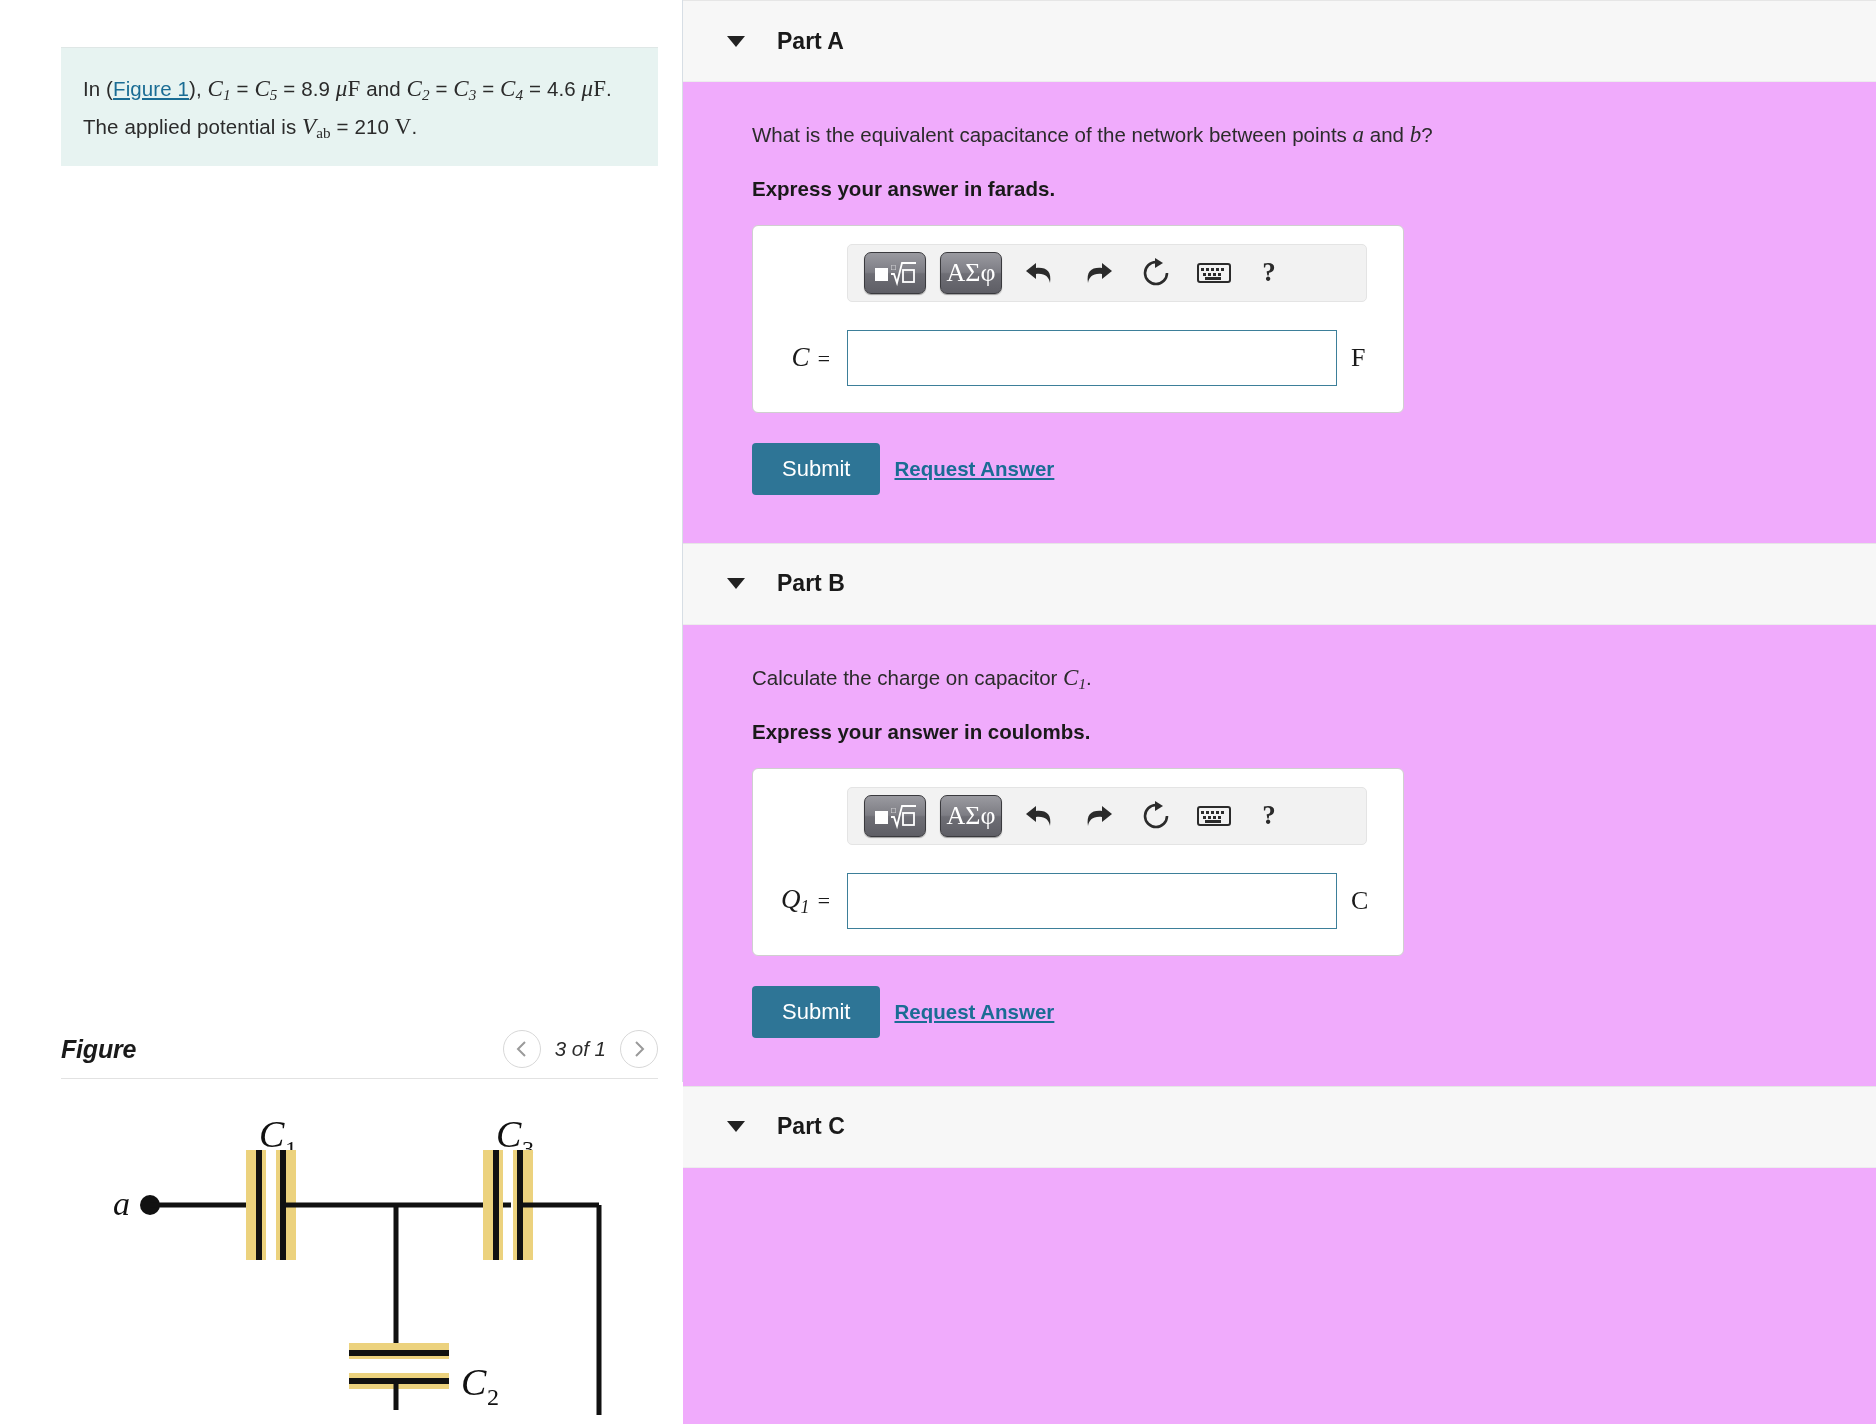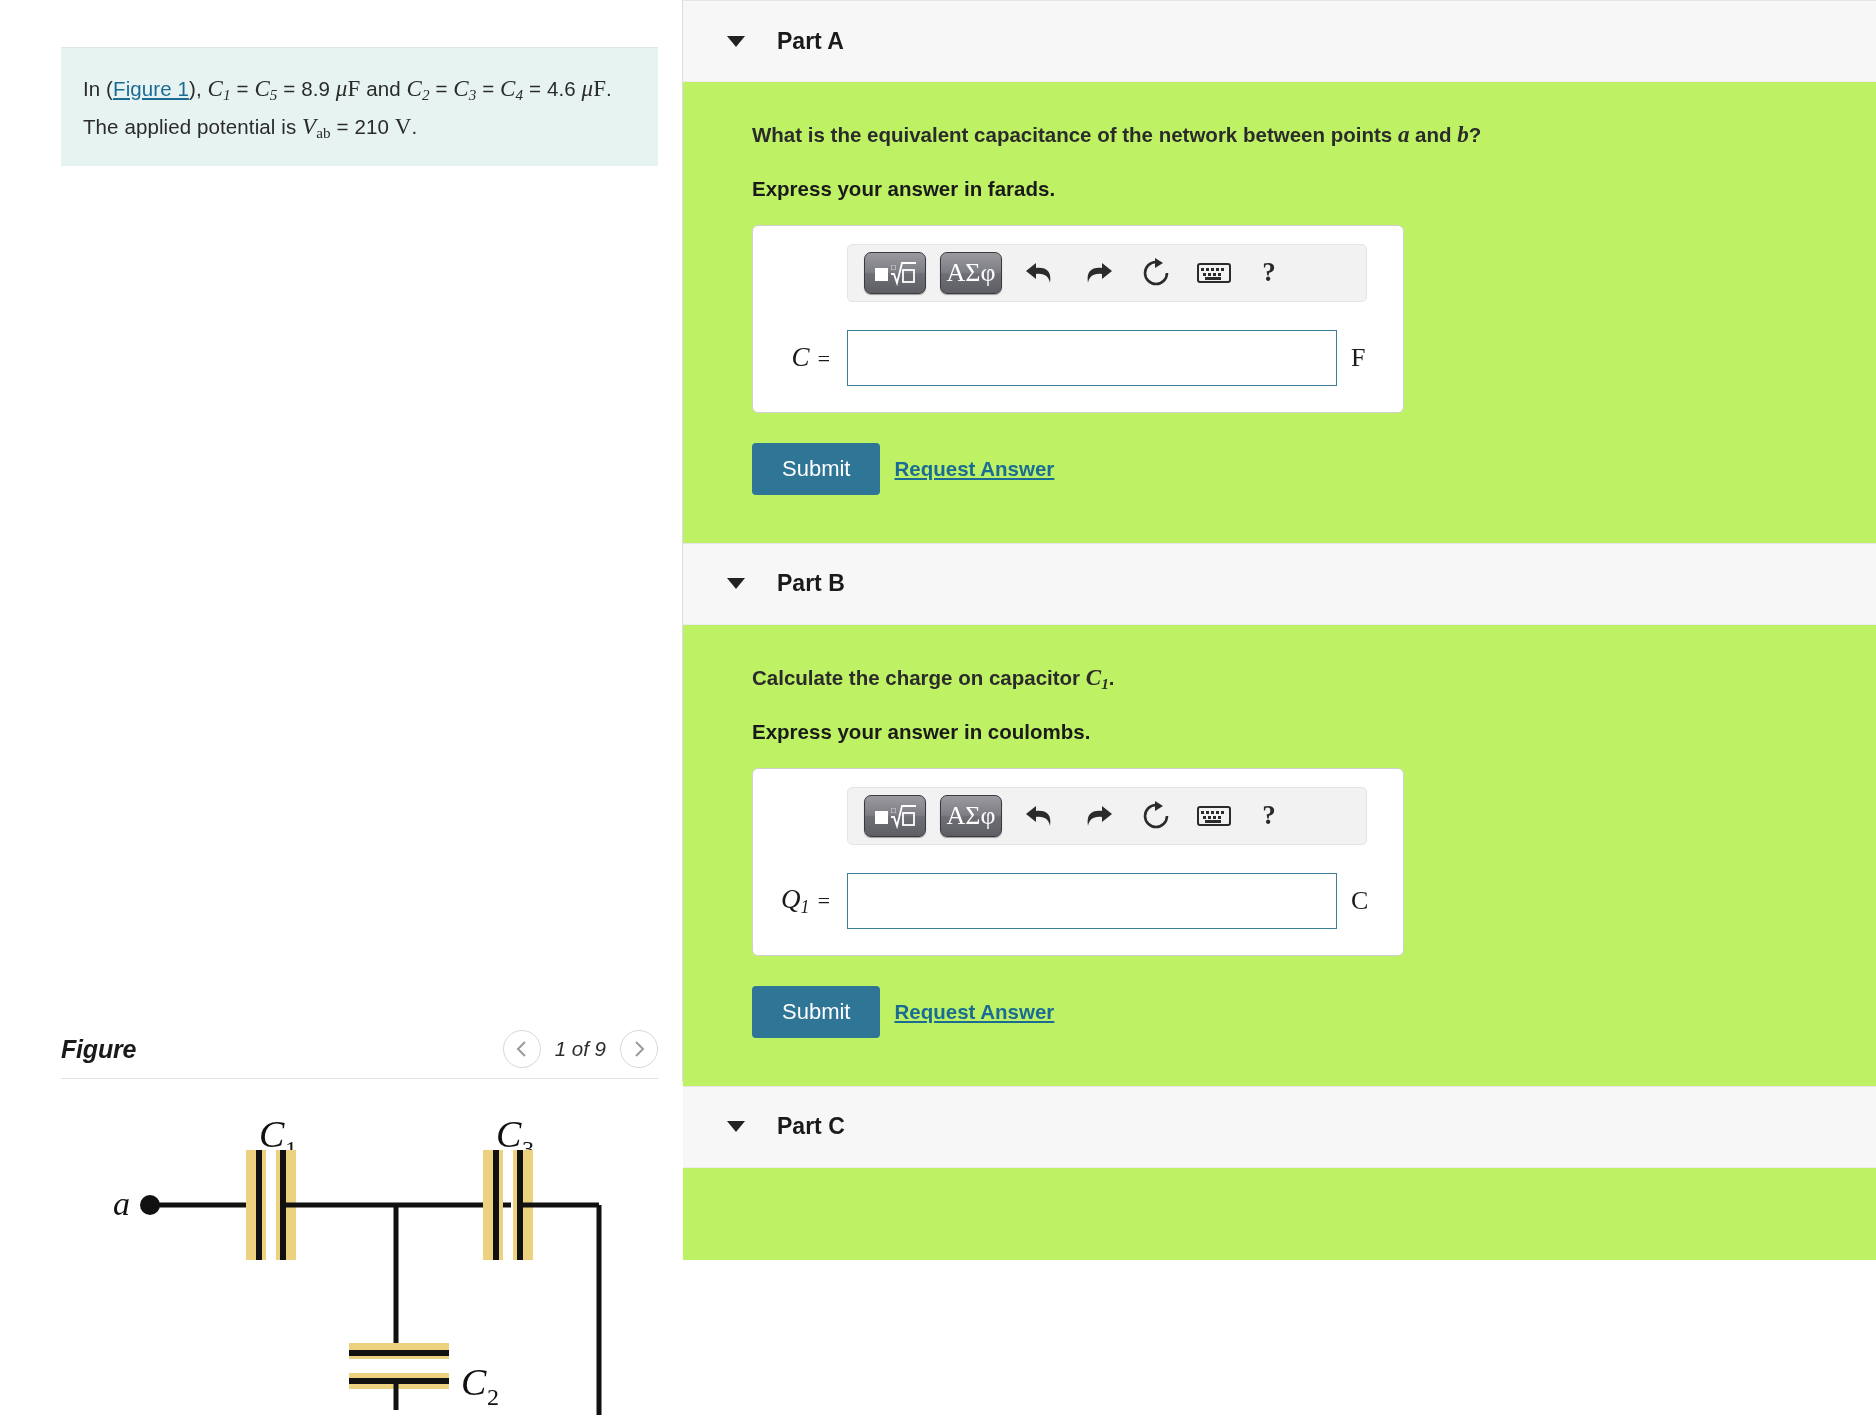--- a/index.html
+++ b/index.html
@@ -70,23 +70,23 @@
   .circuit-wrap {
     position: absolute;
     left: 61px; top: 1105px;
     width: 600px; height: 310px;
     overflow: hidden;
   }
 
   
   .right-panel {
     flex: 1 1 auto;
-    height: 1260px;
+    height: 1424px;
     position: relative;
-    background: #bef264;
+    background: #f0abfc;
     overflow: hidden;
   }
   .part-header {
     background: #f7f7f7;
     border-top: 1px solid #e6e6e6;
     border-bottom: 1px solid #ededed;
     height: 82px;
     display: flex;
     align-items: center;
     padding-left: 44px;
@@ -95,21 +95,21 @@
   .caret {
     width: 0; height: 0;
     border-left: 9px solid transparent;
     border-right: 9px solid transparent;
     border-top: 11px solid #222;
     margin-right: 32px;
   }
   .part-title { font-size: 23px; font-weight: bold; color: #1a1a1a; }
 
   .part-body { padding: 36px 44px 10px 69px; }
-  .question { font-size: 20.5px; color: #2b2b2b; margin-bottom: 24px; line-height: 1.5; font-weight: bold; }
+  .question { font-size: 20.5px; color: #2b2b2b; margin-bottom: 24px; line-height: 1.5; }
   .express { font-size: 20.5px; font-weight: bold; color: #1a1a1a; margin-bottom: 24px; }
 
   .answer-card {
     border: 1px solid #cfcfcf;
     border-radius: 6px;
     padding: 18px 22px 26px 22px;
     width: 652px;
     background: #fff;
   }
   .toolbar {
@@ -214,21 +214,21 @@
     </div>
 
     <div class="figure-header">
       <div class="figure-title">Figure</div>
       <div class="figure-nav">
         <div class="nav-circle">
           <svg width="14" height="18" viewBox="0 0 14 18" aria-hidden="true">
               <polyline points="10,2 3,9 10,16" fill="none" stroke="#9a9a9a" stroke-width="2"></polyline>
             </svg>
         </div>
-        <div class="figure-count">1 of 9</div>
+        <div class="figure-count">3 of 1</div>
         <div class="nav-circle">
           <svg width="14" height="18" viewBox="0 0 14 18" aria-hidden="true">
               <polyline points="4,2 11,9 4,16" fill="none" stroke="#9a9a9a" stroke-width="2"></polyline>
             </svg>
         </div>
       </div>
     </div>
     <div class="figure-rule"></div>
 
     <div class="circuit-wrap">

